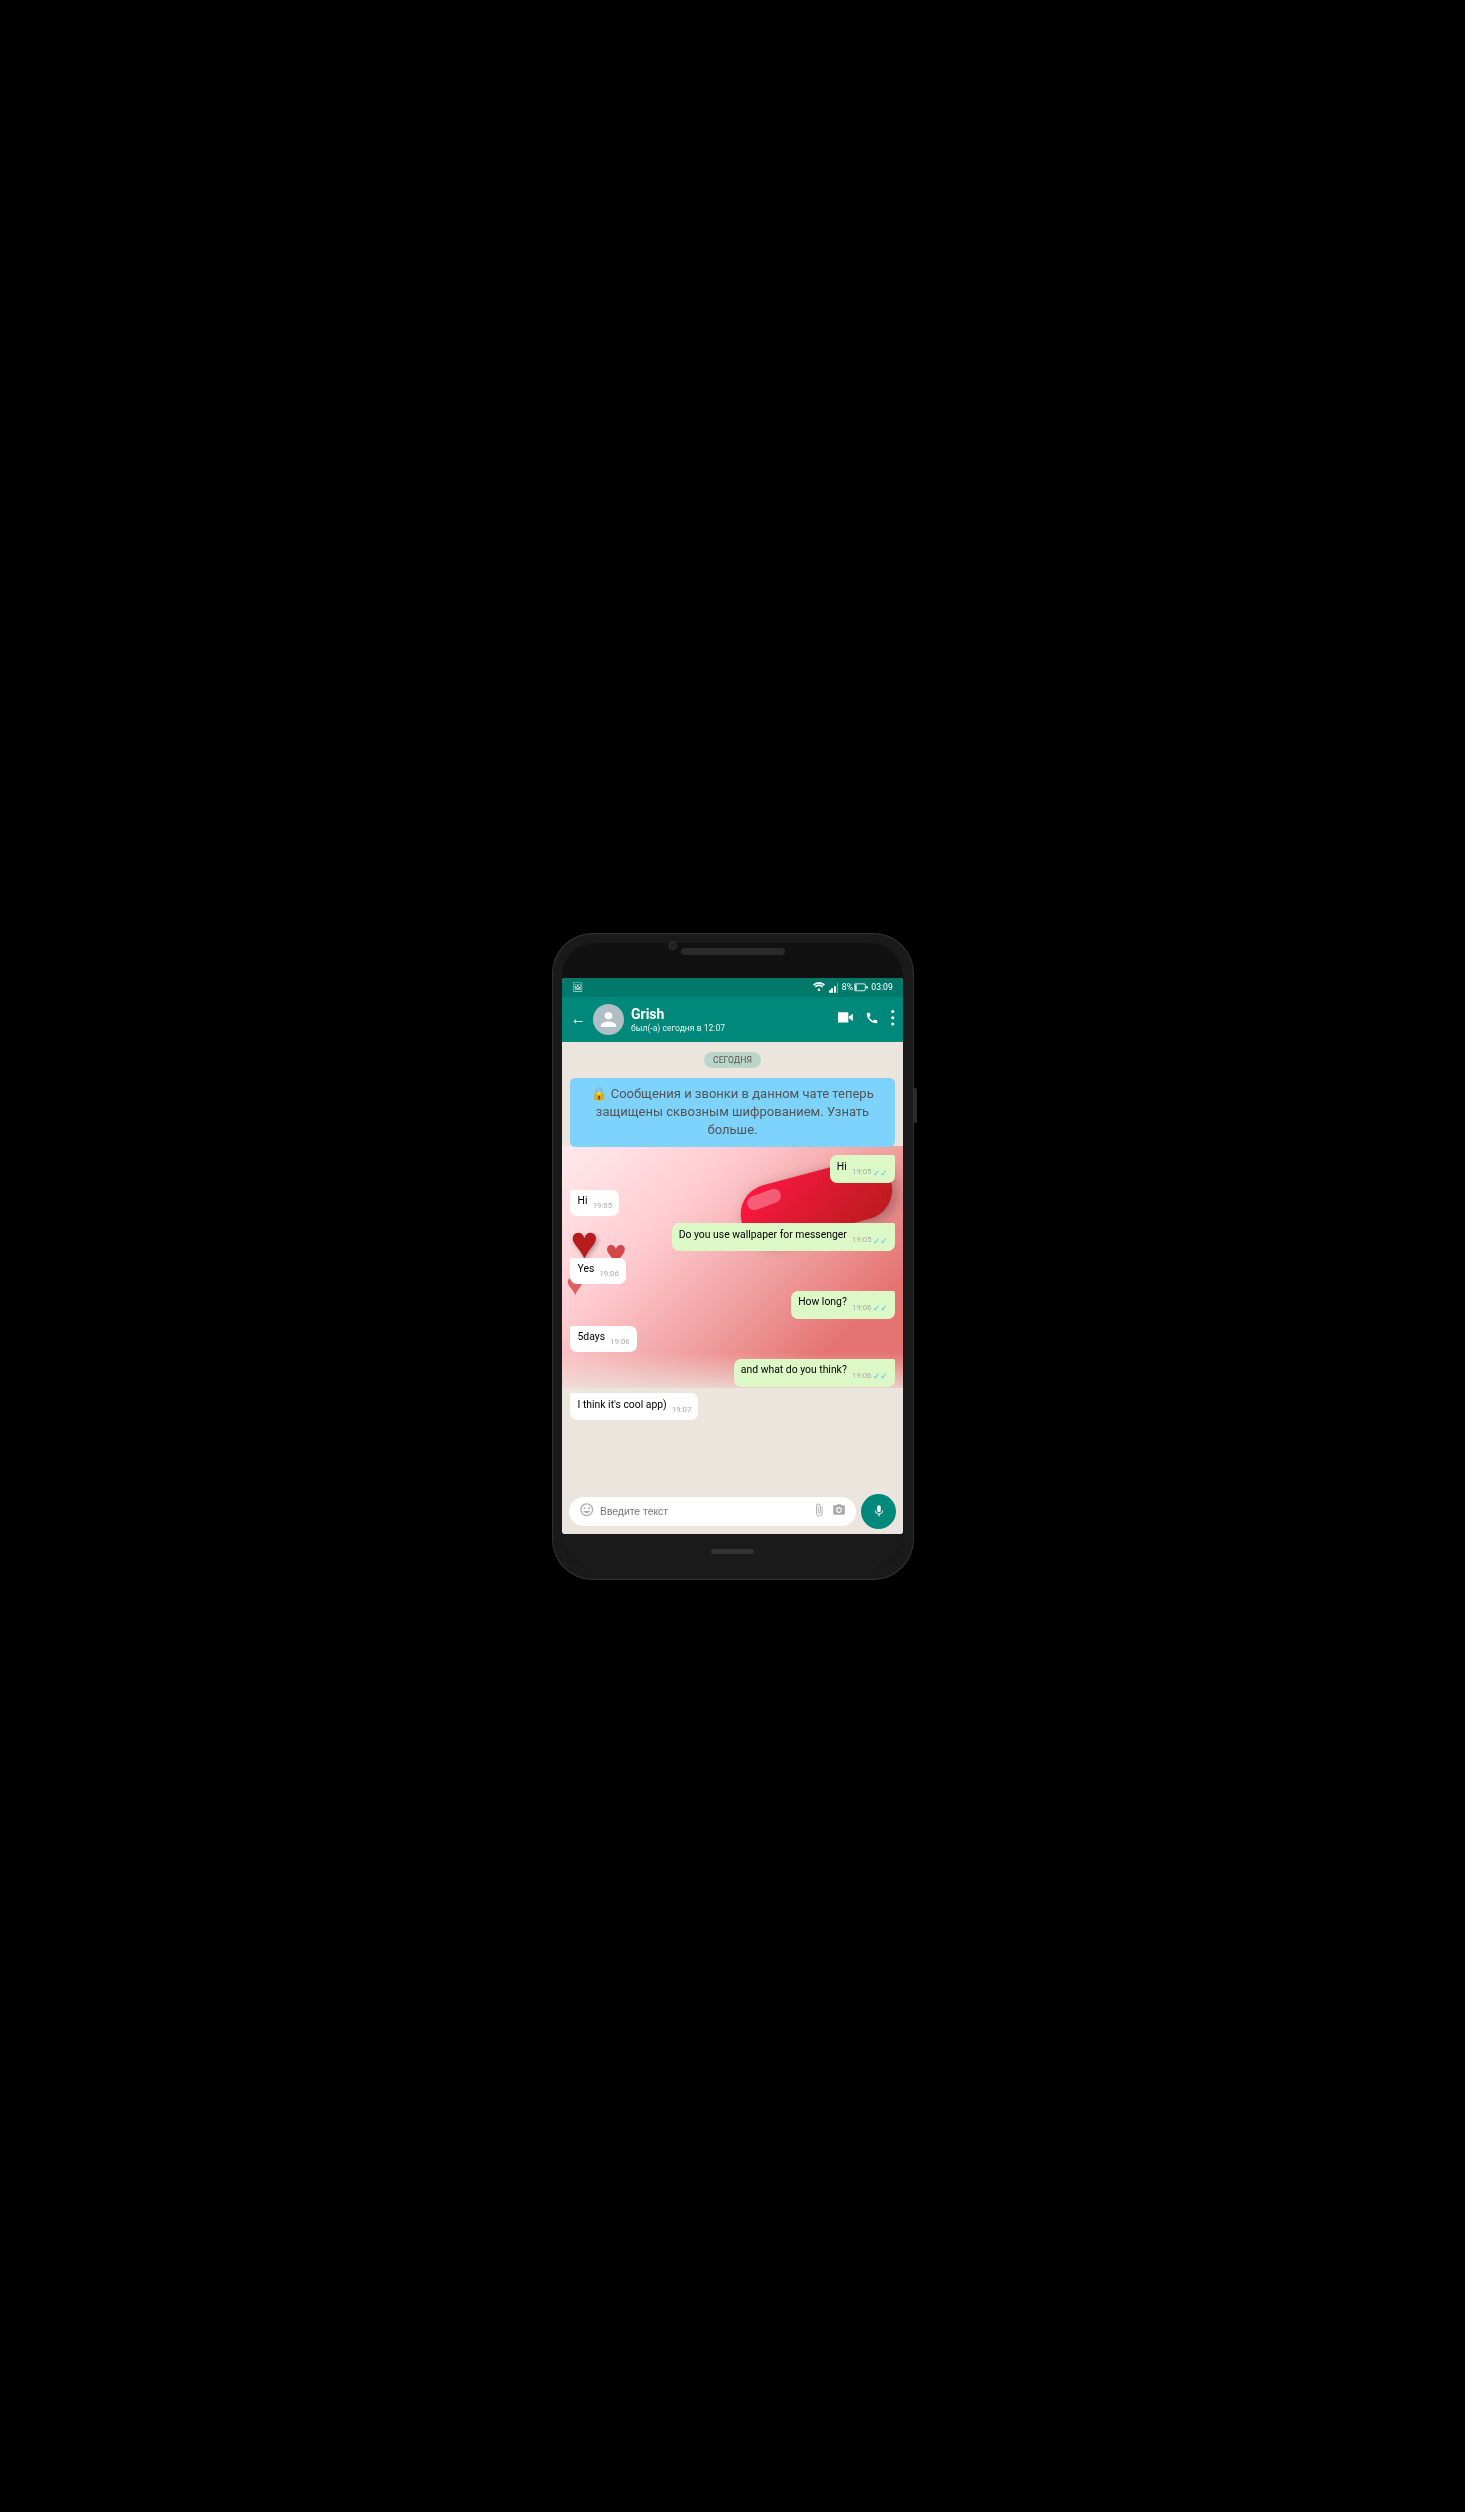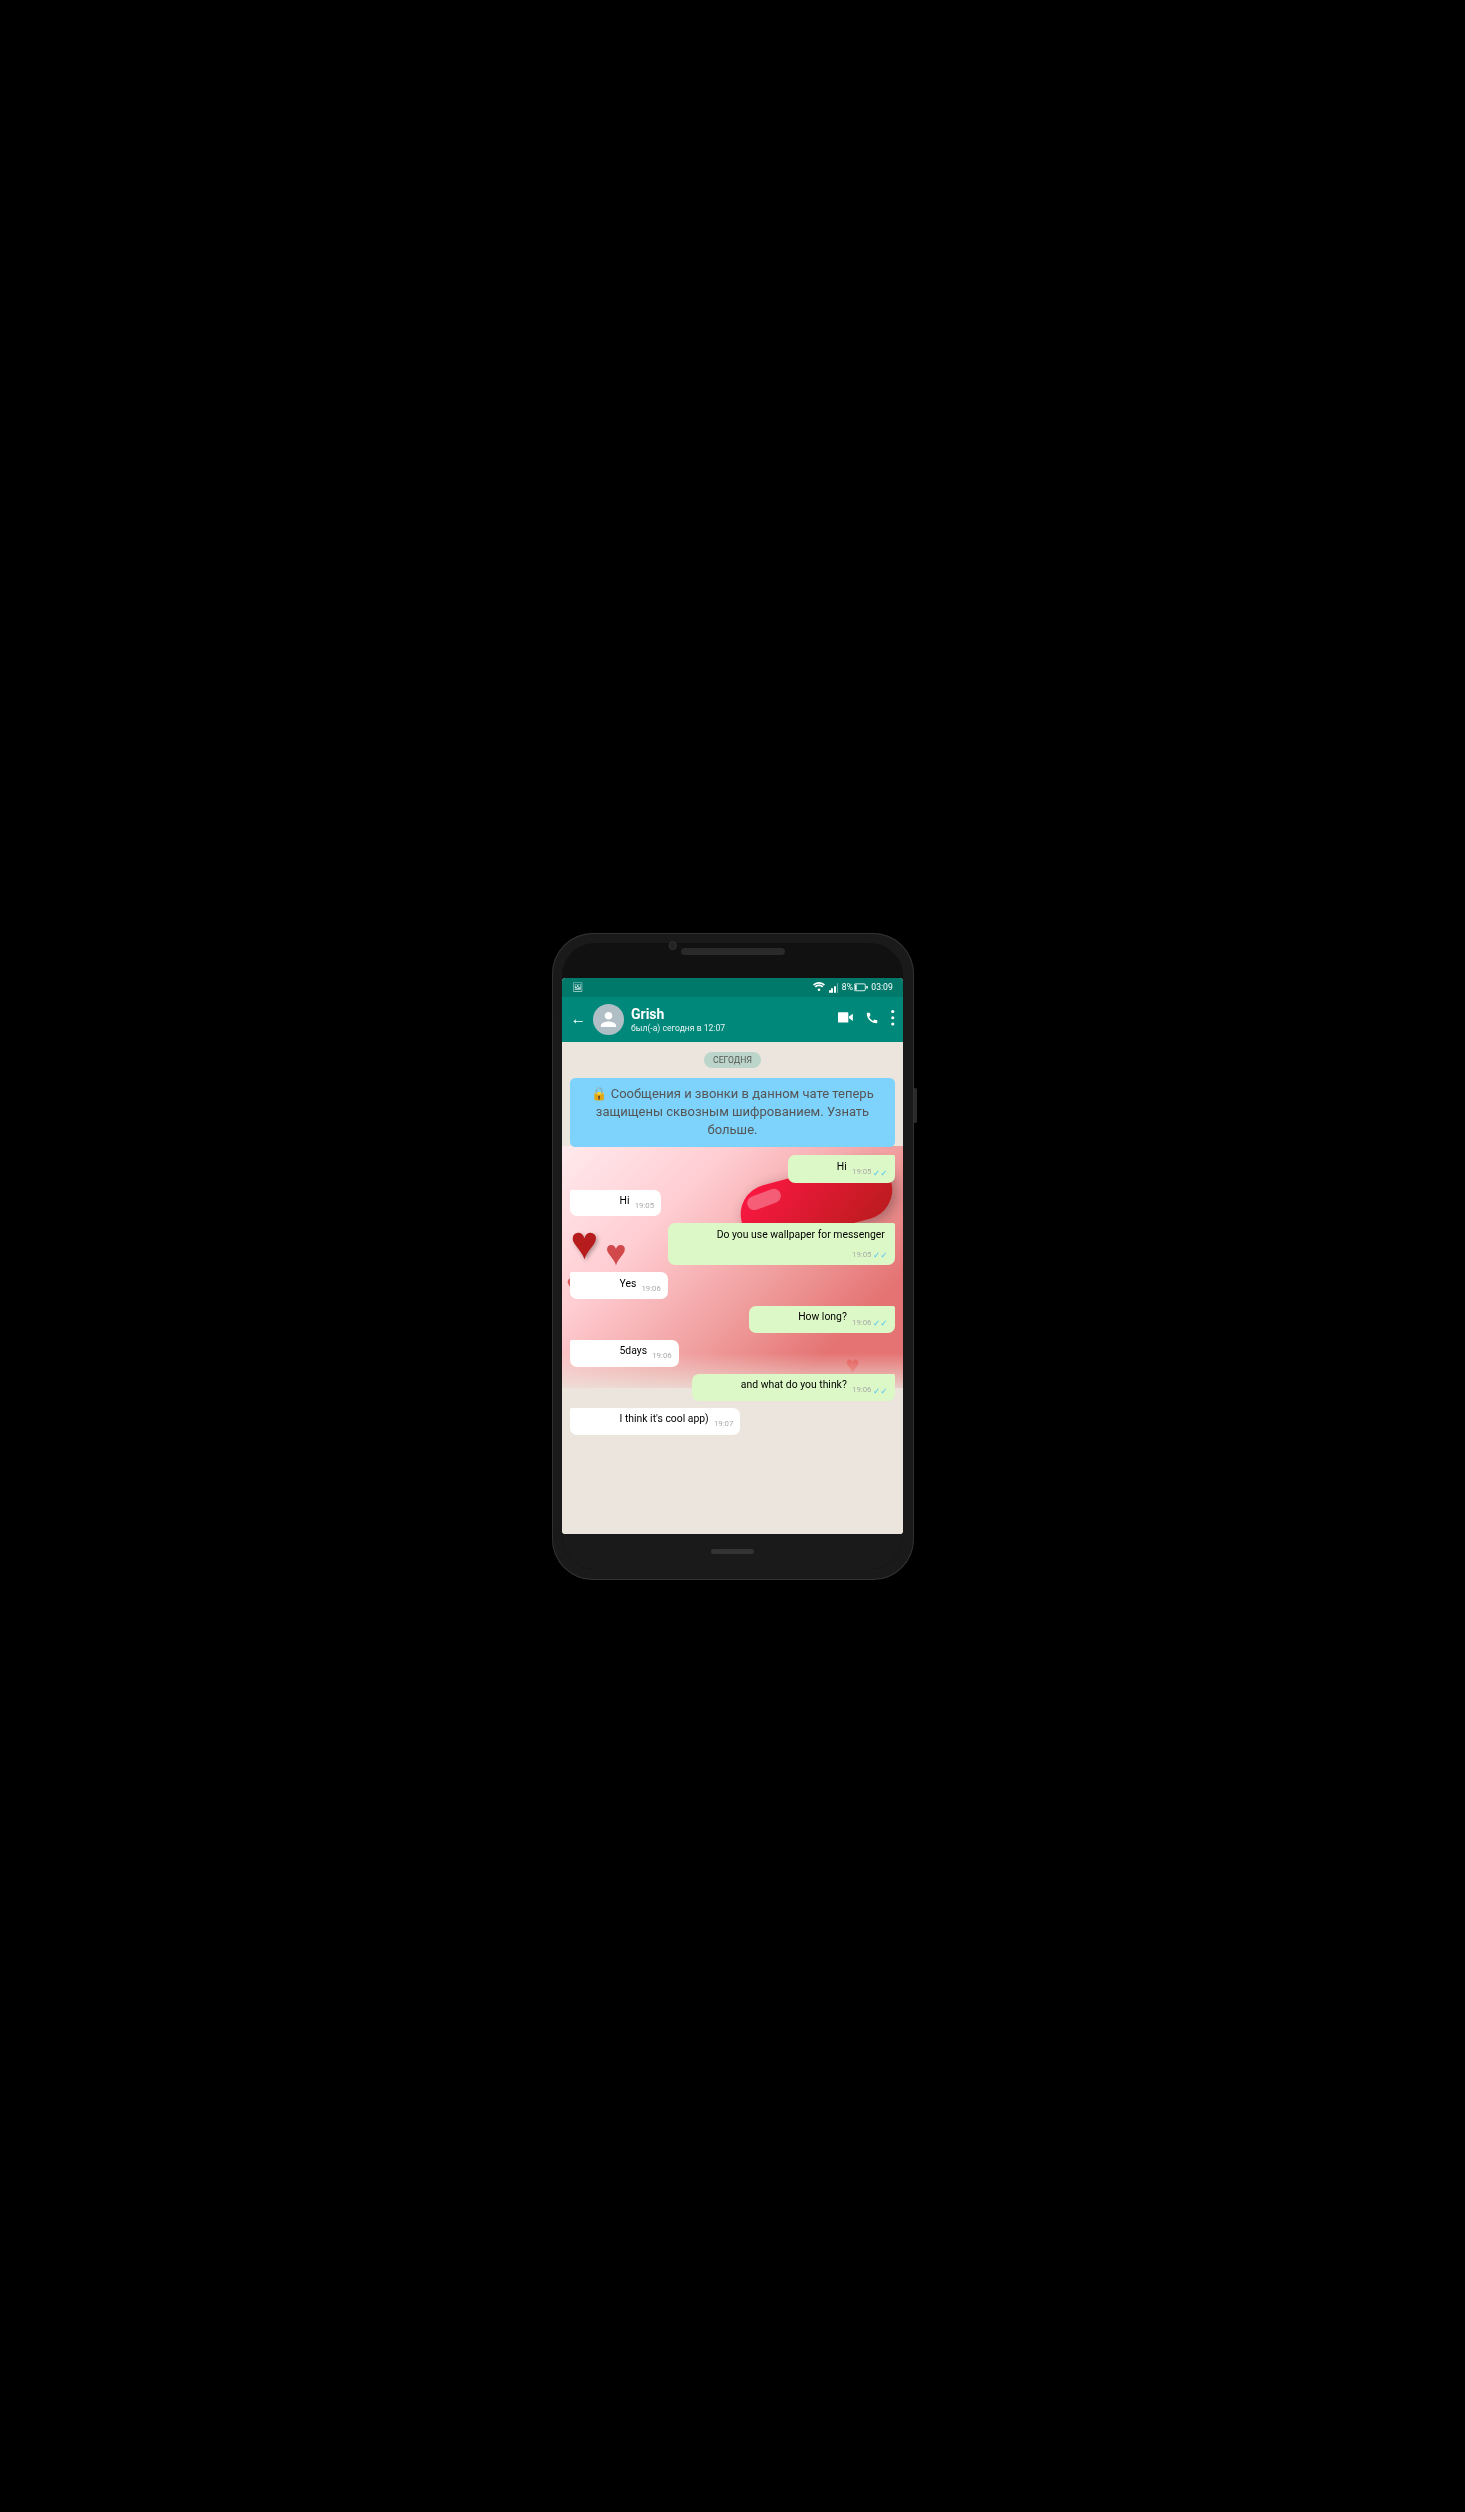--- a/index.html
+++ b/index.html
@@ -227,21 +227,20 @@
       border-top-right-radius: 1.7px;
     }
 
     .bubble.received {
       background: #fff;
       border-top-left-radius: 1.7px;
     }
 
     .bubble-text {
       display: inline;
-      margin-left: 42px;
     }
 
     .bubble-meta {
       display: inline-flex;
       align-items: center;
       gap: 1.7px;
       float: right;
       margin-left: 5.2px;
       margin-top: 7px;
       font-size: 7.8px;
@@ -526,20 +525,45 @@
             <span class="bubble-text">I think it's cool app)</span>
             <span class="bubble-meta">
               <span>19:07</span>
             </span>
           </div>
         </div>
 
         <div style="height:7px;"></div>
       </div>
 
+      <div class="input-area">
+        <div class="input-box">
+          <span class="emoji-icon">
+            <svg width="15.5" height="15.5" viewBox="0 0 24 24" fill="#aaa">
+              <path d="M11.99 2C6.47 2 2 6.48 2 12s4.47 10 9.99 10C17.52 22 22 17.52 22 12S17.52 2 11.99 2zM12 20c-4.42 0-8-3.58-8-8s3.58-8 8-8 8 3.58 8 8-3.58 8-8 8zm3.5-9c.83 0 1.5-.67 1.5-1.5S16.33 8 15.5 8 14 8.67 14 9.5s.67 1.5 1.5 1.5zm-7 0c.83 0 1.5-.67 1.5-1.5S9.33 8 8.5 8 7 8.67 7 9.5 7.67 11 8.5 11zm3.5 6.5c2.33 0 4.31-1.46 5.11-3.5H6.89c.8 2.04 2.78 3.5 5.11 3.5z"></path>
+            </svg>
+          </span>
+          <input class="input-field" type="text" placeholder="Введите текст" readonly="" style="">
+          <span class="attach-icon">
+            <svg width="14" height="14" viewBox="0 0 24 24" fill="#aaa">
+              <path d="M16.5 6v11.5c0 2.21-1.79 4-4 4s-4-1.79-4-4V5c0-1.38 1.12-2.5 2.5-2.5s2.5 1.12 2.5 2.5v10.5c0 .55-.45 1-1 1s-1-.45-1-1V6H10v9.5c0 1.38 1.12 2.5 2.5 2.5s2.5-1.12 2.5-2.5V5c0-2.21-1.79-4-4-4S7 2.79 7 5v12.5c0 3.04 2.46 5.5 5.5 5.5s5.5-2.46 5.5-5.5V6h-1.5z"></path>
+            </svg>
+          </span>
+          <span class="camera-icon">
+            <svg width="14" height="14" viewBox="0 0 24 24" fill="#aaa">
+              <path d="M12 15.2c1.77 0 3.2-1.43 3.2-3.2S13.77 8.8 12 8.8 8.8 10.23 8.8 12s1.43 3.2 3.2 3.2zM9 2L7.17 4H4c-1.1 0-2 .9-2 2v12c0 1.1.9 2 2 2h16c1.1 0 2-.9 2-2V6c0-1.1-.9-2-2-2h-3.17L15 2H9zm3 15c-2.76 0-5-2.24-5-5s2.24-5 5-5 5 2.24 5 5-2.24 5-5 5z"></path>
+            </svg>
+          </span>
+        </div>
+        <div class="mic-button">
+          <svg width="14" height="14" viewBox="0 0 24 24" fill="white">
+            <path d="M12 14c1.66 0 2.99-1.34 2.99-3L15 5c0-1.66-1.34-3-3-3S9 3.34 9 5v6c0 1.66 1.34 3 3 3zm5.3-3c0 3-2.54 5.1-5.3 5.1S6.7 14 6.7 11H5c0 3.41 2.72 6.23 6 6.72V21h2v-3.28c3.28-.48 6-3.3 6-6.72h-1.7z"></path>
+          </svg>
+        </div>
+      </div>
     </div>
 
     <div class="bottom-bar">
       <div class="home-button"></div>
     </div>
   </div>
 
   <div class="side-buttons"></div>
 </div>
 

